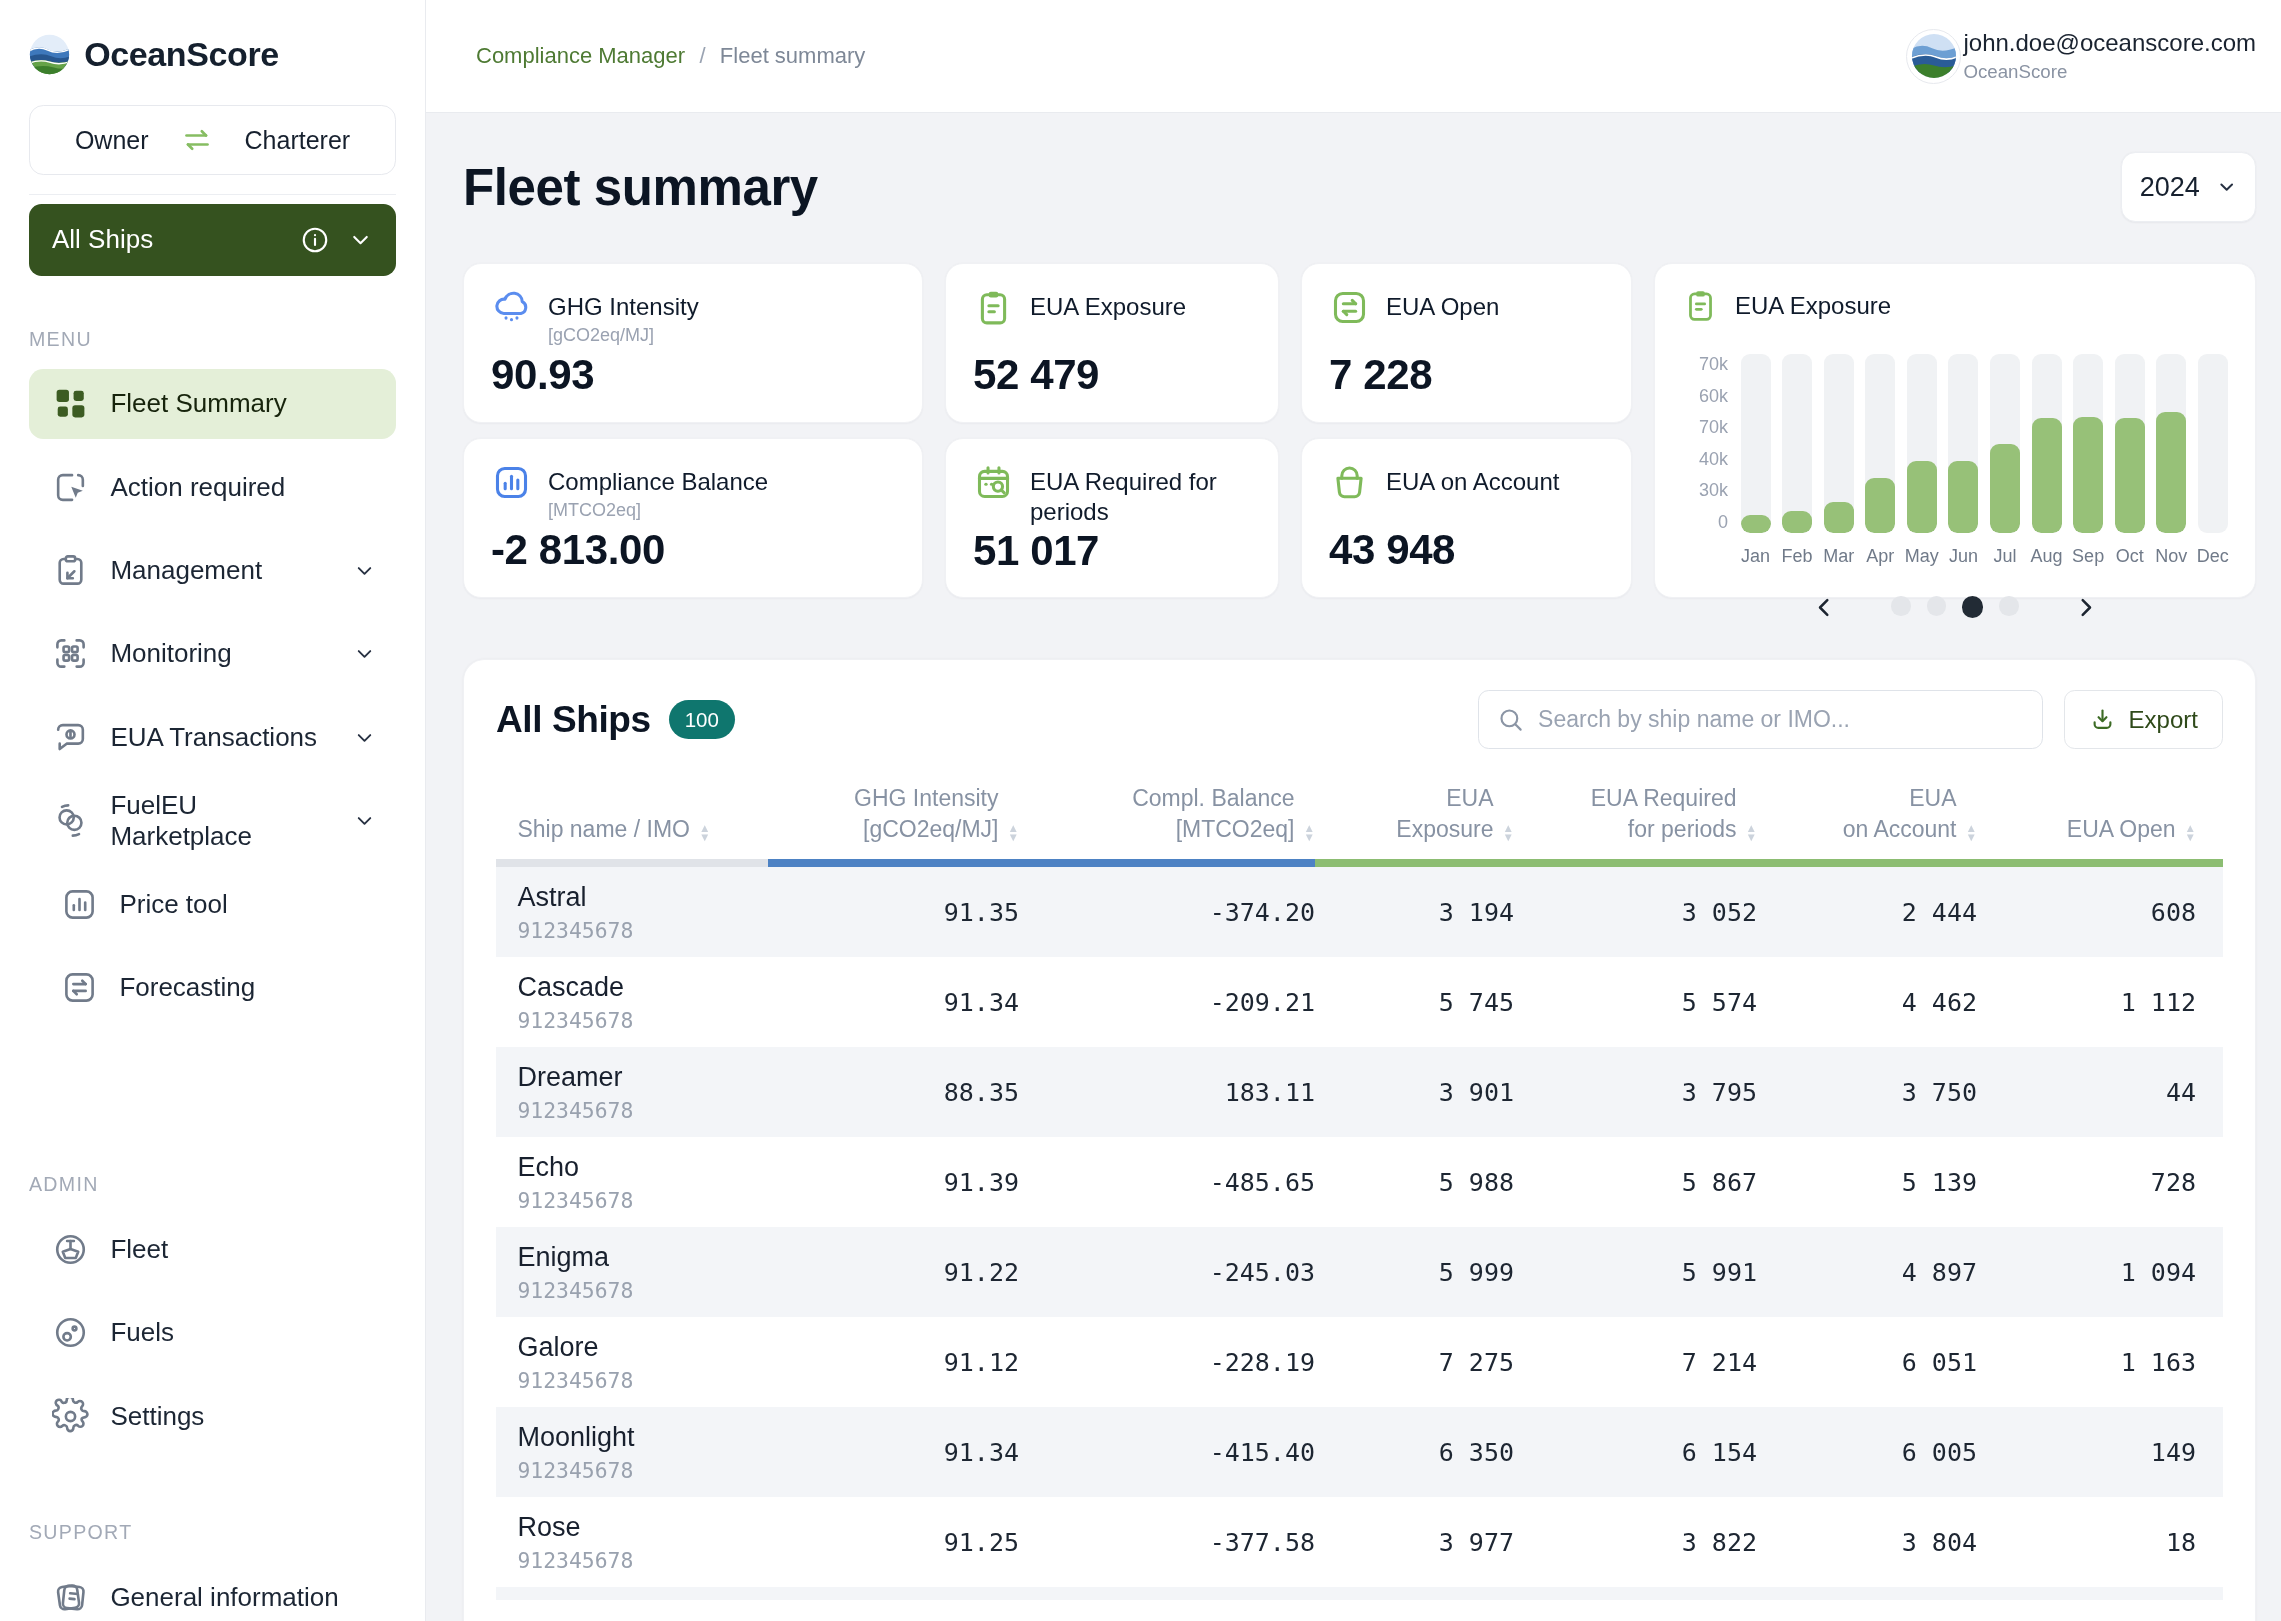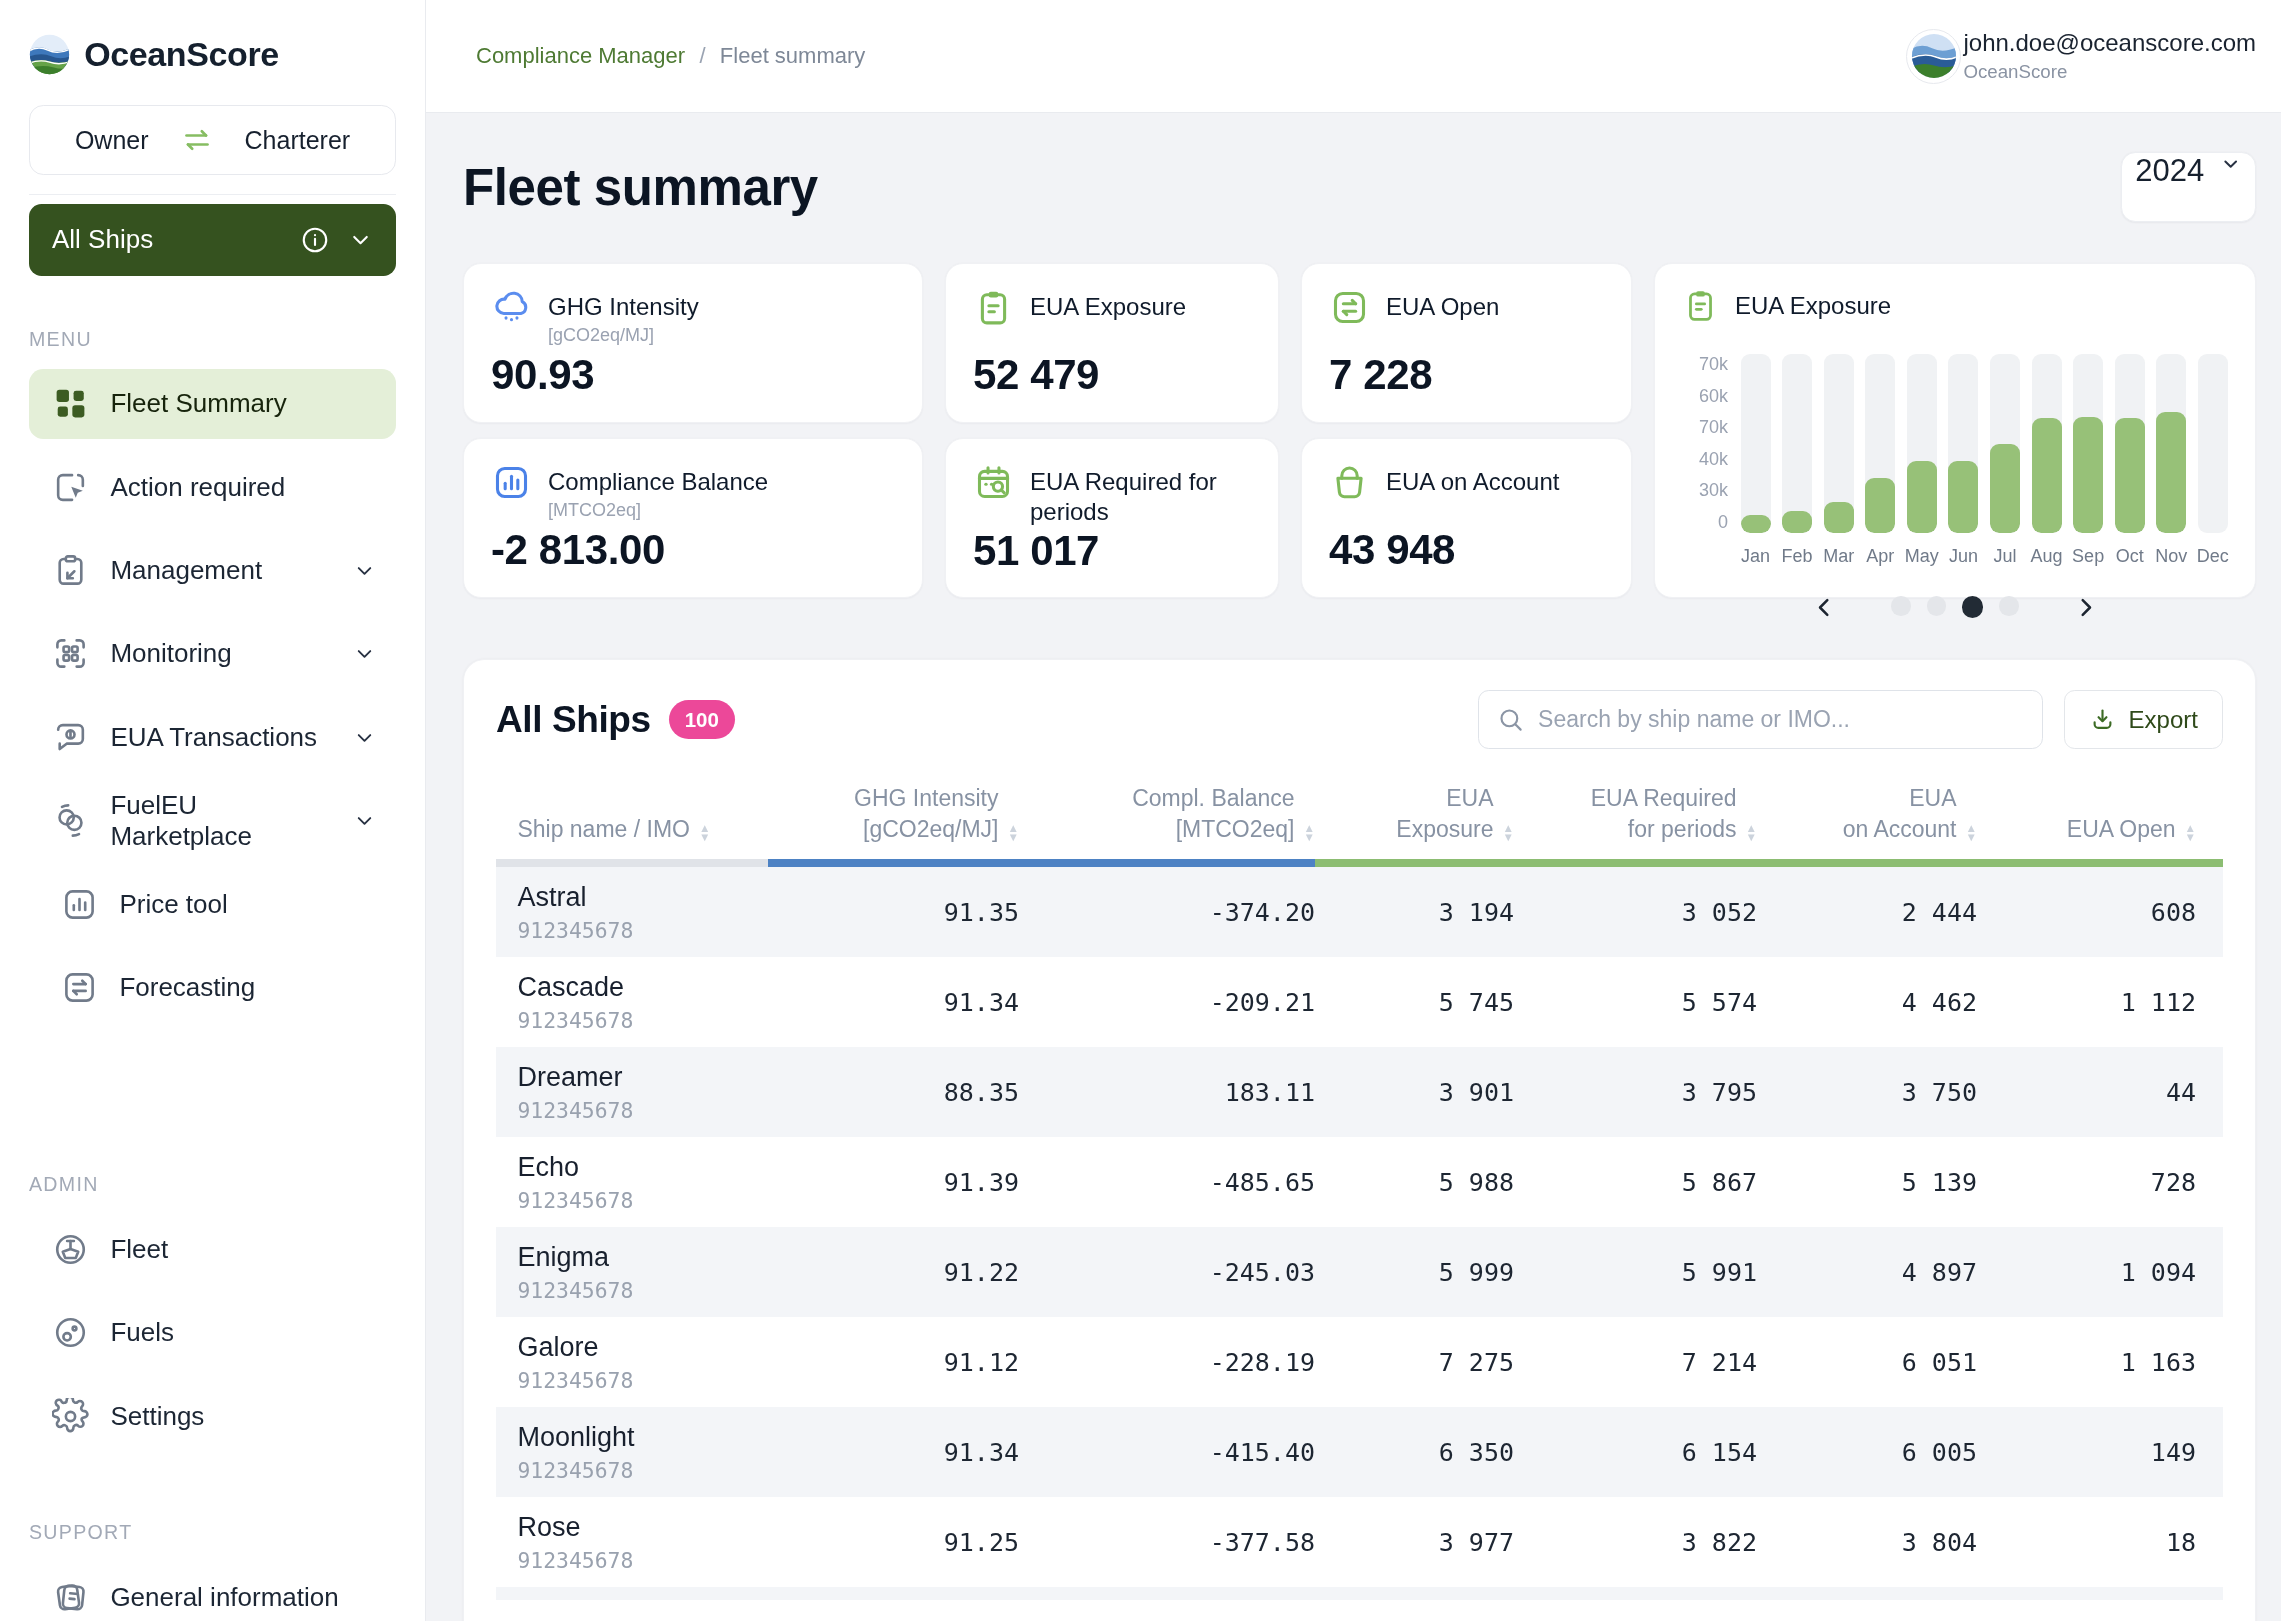--- a/index.html
+++ b/index.html
@@ -42,22 +42,22 @@
   .crumb .cur{color:#7e8897;}
   .userbox{margin-left:auto;display:flex;align-items:center;gap:2px;cursor:pointer;}
   .avatar{width:55px;height:55px;border-radius:50%;border:0.9px solid #e7e9ee;display:flex;align-items:center;justify-content:center;background:#fff;}
   .user-email{font-size:24px;color:#1a2330;}
   .user-org{font-size:18.7px;color:#8a93a3;margin-top:3.6px;}
 
   .content{padding:39px 25px 0 37px;flex:1;overflow:hidden;}
   .title-row{display:flex;align-items:center;}
   h1.page-title{margin:0;font-size:51px;font-weight:700;color:#0c1523;letter-spacing:-0.4px;}
   .year-select{margin-left:auto;width:135px;height:70px;background:#fff;border:0.9px solid #eceef2;border-radius:14.3px;
-               box-shadow:0 0.9px 1.8px rgba(16,24,40,.05);display:flex;justify-content:center;gap:16px;
-               font-size:31px;color:#16202e;cursor:pointer;}
+               box-shadow:0 0.9px 1.8px rgba(16,24,40,.05);display:flex;align-items:center;justify-content:center;gap:16px;
+               font-size:27px;color:#16202e;cursor:pointer;}
 
   
   .dash-grid{margin-top:41px;display:grid;grid-template-columns:460px 334px 331px 1fr;
              grid-template-rows:160px 160px;gap:15px 22px;}
   .kcard{background:#fff;border-radius:18px;border:0.9px solid #f0f1f4;box-shadow:0 0.9px 1.8px rgba(16,24,40,.04);
          padding:23px 27px;display:flex;flex-direction:column;}
   .kcard-head{display:flex;align-items:flex-start;gap:16px;}
   .kcard-label{font-size:24px;font-weight:500;color:#101b2b;line-height:1.25;padding-top:5.3px;}
   .kcard-unit{font-size:18px;color:#9aa2b1;margin-top:2.7px;}
   .kcard-value{margin-top:auto;font-size:42px;font-weight:700;color:#0c1523;letter-spacing:-0.4px;}
@@ -77,21 +77,21 @@
   .dots{display:flex;gap:16px;margin:0 30px;}
   .dot{width:19.6px;height:19.6px;border-radius:50%;background:#e4e6ea;cursor:pointer;}
   .dot.active{background:#222b35;width:21.4px;height:21.4px;}
   .car-chev{cursor:pointer;display:flex;}
 
   
   .table-card{margin-top:61px;background:#fff;border-radius:21.4px 21.4px 0 0;border:0.9px solid #f0f1f4;border-bottom:none;
               box-shadow:0 0.9px 2.7px rgba(16,24,40,.05);padding:30px 32px 0;height:998px;}
   .table-head{display:flex;align-items:center;}
   .table-title{font-size:37px;font-weight:700;color:#0c1523;letter-spacing:-0.4px;}
-  .count-badge{margin-left:18px;background:#ec4899;color:#fff;font-size:20.5px;font-weight:700;
+  .count-badge{margin-left:18px;background:#0f766e;color:#fff;font-size:20.5px;font-weight:400;
                padding:7.1px 16px;border-radius:890px;}
   .search-box{margin-left:auto;width:565px;height:59px;border:1.3px solid #dfe3e9;border-radius:10.7px;
               display:flex;align-items:center;padding:0 18px;gap:12.5px;background:#fff;}
   .search-box input{border:none;outline:none;flex:1;font-size:23px;color:#303a49;font-family:"Liberation Sans",sans-serif;background:transparent;}
   .search-box input::placeholder{color:#9aa3b2;}
   .export-btn{margin-left:21.4px;width:159px;height:59px;border:1.3px solid #e3e6ea;border-radius:10.7px;background:#fff;
               display:flex;align-items:center;justify-content:center;gap:12.5px;font-size:24px;font-weight:500;
               color:#2f4a1a;cursor:pointer;font-family:"Liberation Sans",sans-serif;}
   .cols, .trow{display:grid;grid-template-columns:272px 251px 296px 199px 243px 220px 1fr;}
   .cols{margin-top:34px;}

